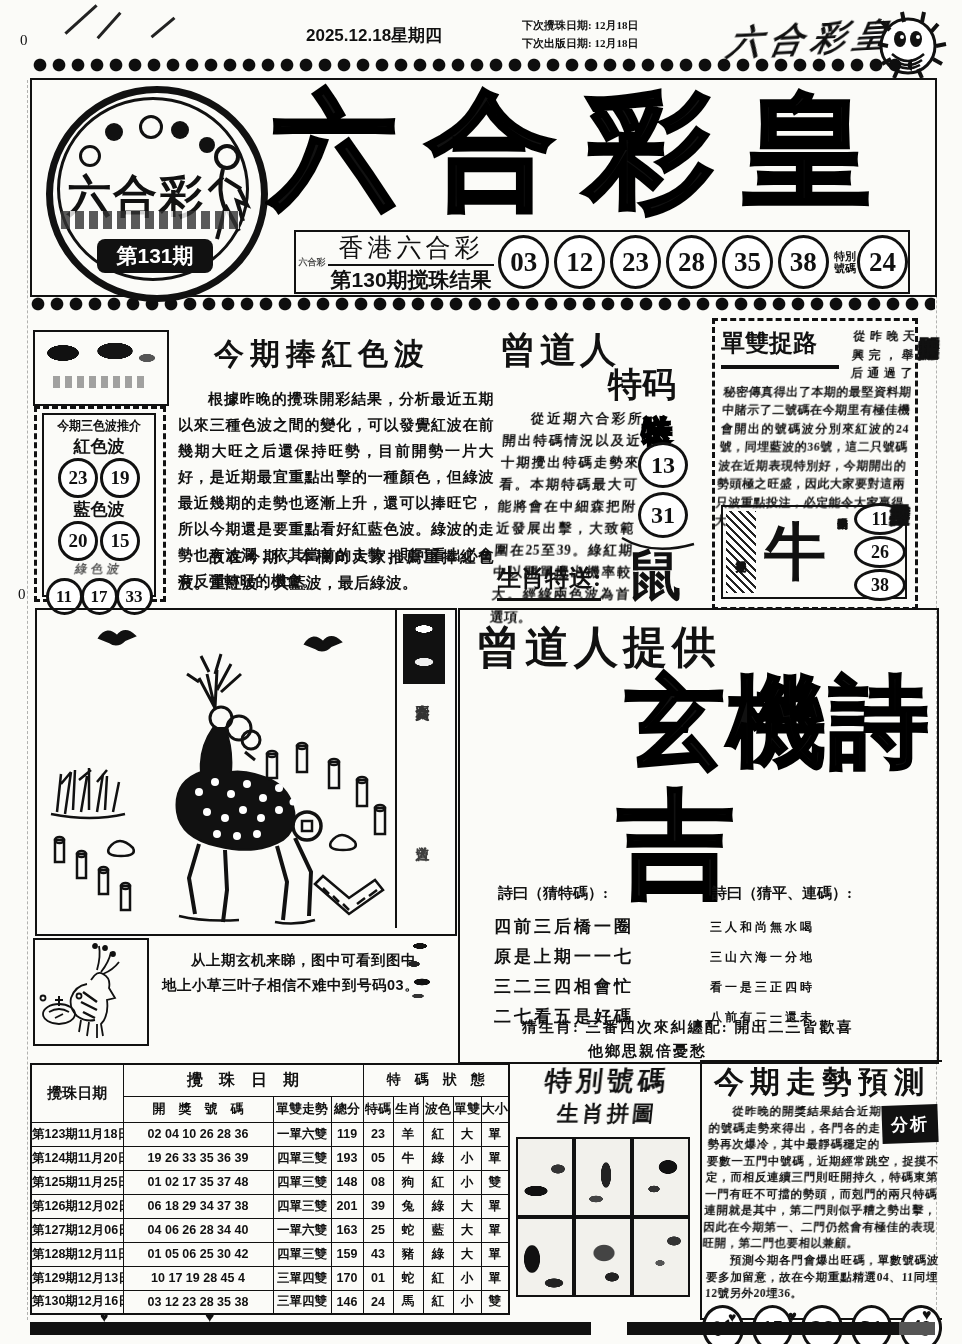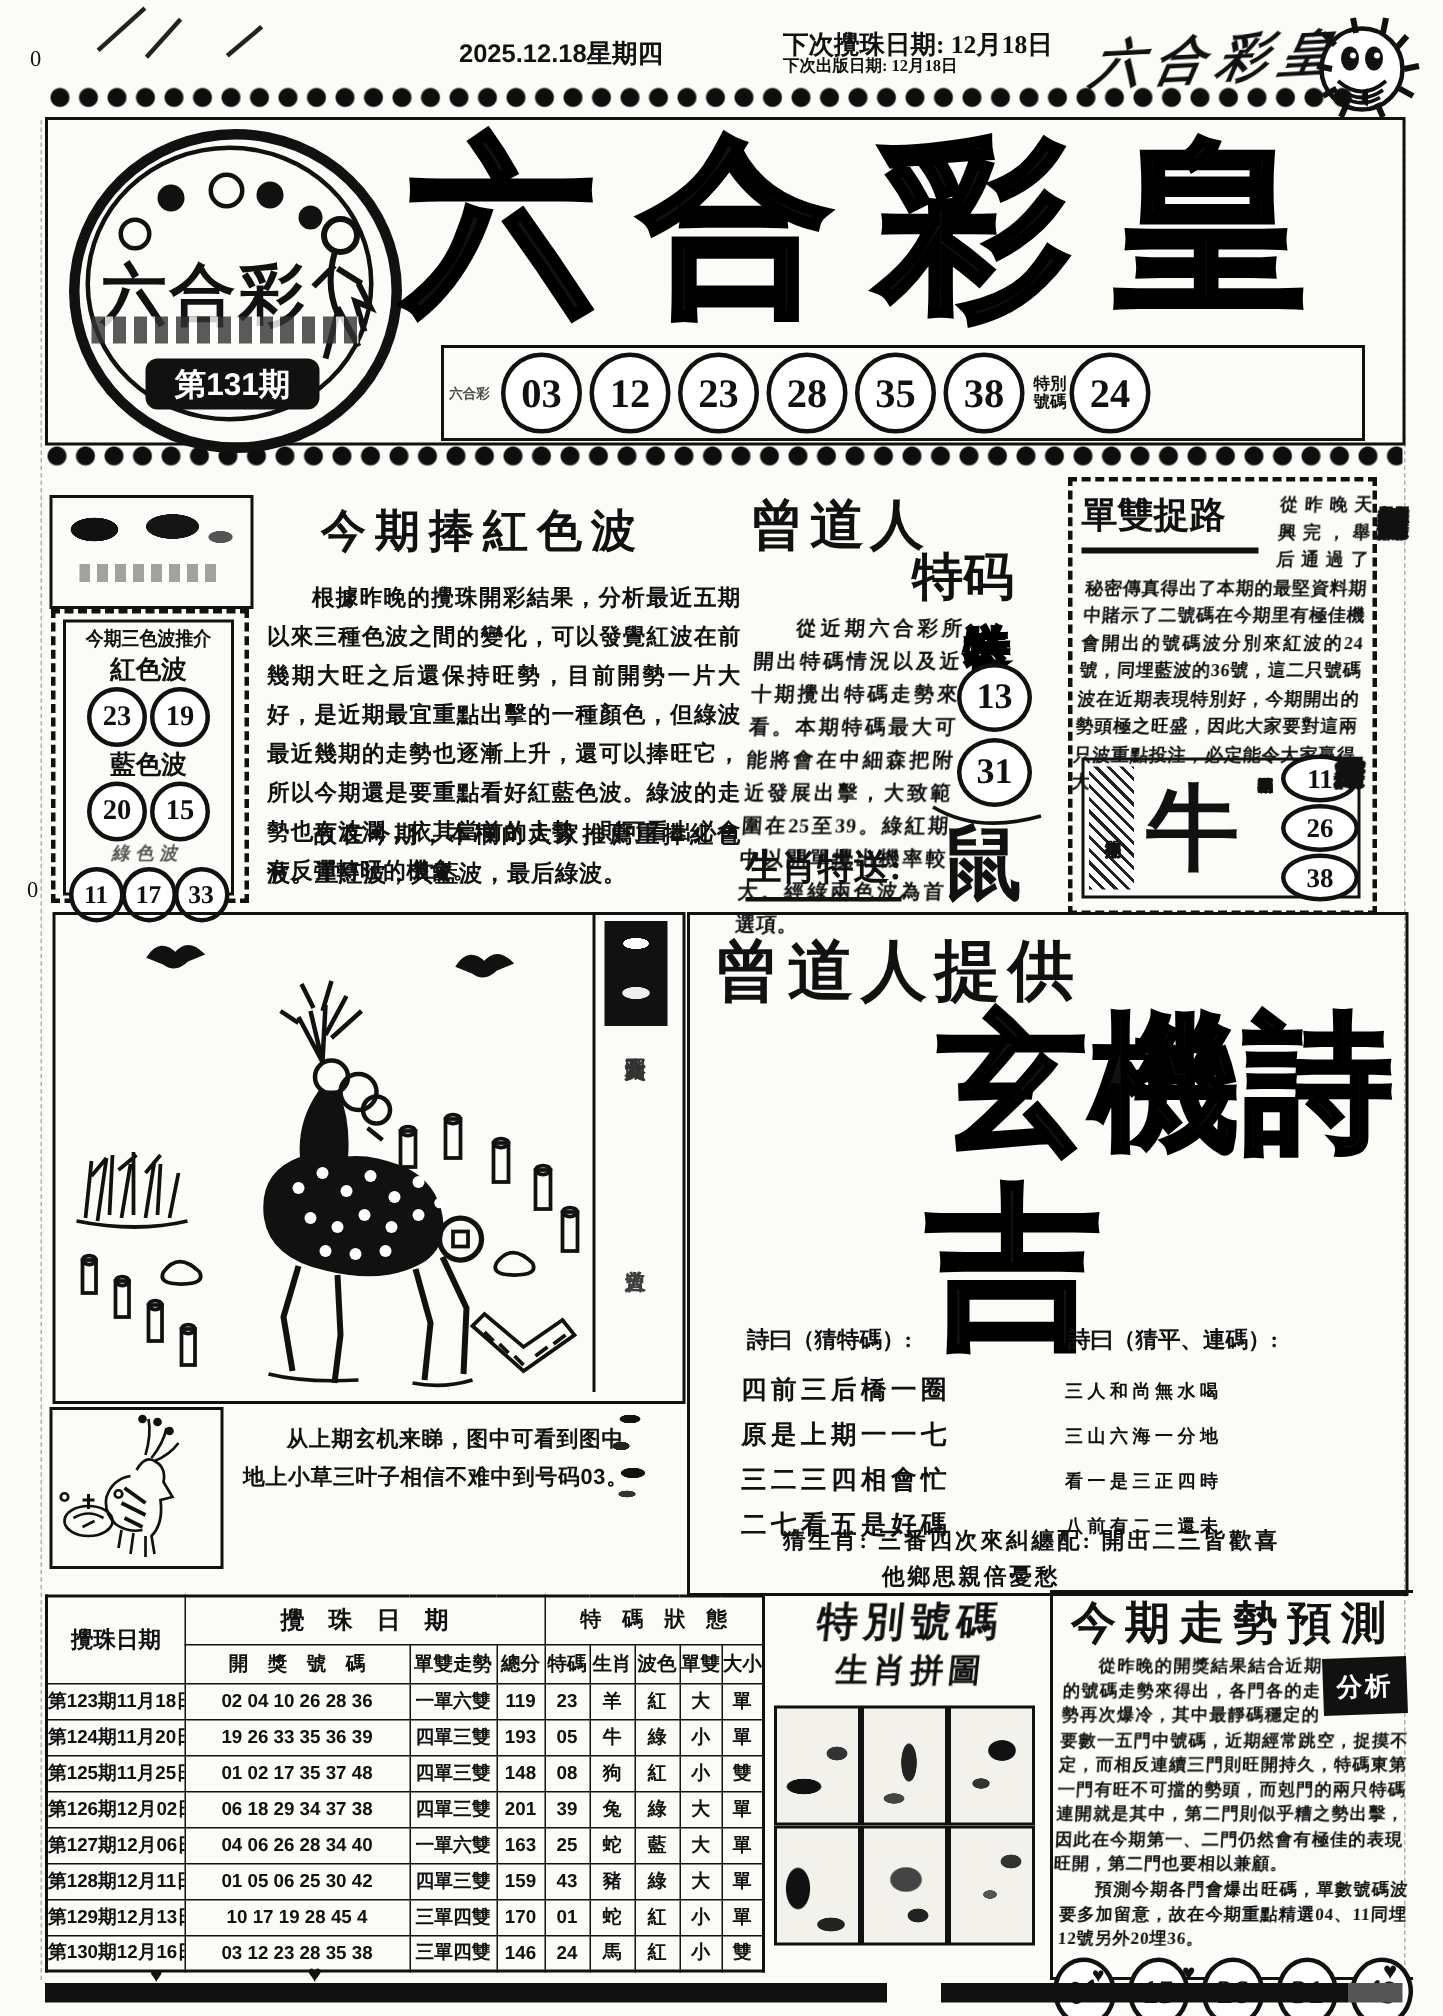--- a/index.html
+++ b/index.html
@@ -27,21 +27,21 @@
 
   <div class="abs" style="left:20px;top:32px;font-size:15px;">0</div>
   <div class="abs" style="left:18px;top:586px;font-size:15px;">0</div>
   <div class="abs" style="left:60px;top:18px;width:42px;height:3px;background:#222;transform:rotate(-42deg);"></div>
   <div class="abs" style="left:92px;top:24px;width:34px;height:3px;background:#222;transform:rotate(-48deg);"></div>
   <div class="abs" style="left:148px;top:26px;width:30px;height:3px;background:#222;transform:rotate(-40deg);"></div>
   <div class="abs" style="left:27px;top:80px;height:1240px;border-left:1px dashed #777;opacity:.55;"></div>
   <div class="abs" style="left:936px;top:80px;height:1240px;border-left:1px dashed #777;opacity:.55;"></div>
 
   <div class="abs" style="left:306px;top:24px;font-size:17px;font-weight:bold;font-family:'Liberation Sans',sans-serif;">2025.12.18星期四</div>
-  <div class="abs" style="left:522px;top:18px;font-size:17px;font-weight:bold;">下次攪珠日期: 12月18日</div>
+  <div class="abs" style="left:522px;top:18px;font-size:11px;font-weight:bold;">下次攪珠日期: 12月18日</div>
   <div class="abs" style="left:522px;top:36px;font-size:11px;font-weight:bold;">下次出版日期: 12月18日</div>
   <div class="abs smudge" style="left:728px;top:16px;font-size:34px;font-weight:bold;font-style:italic;letter-spacing:8px;transform:rotate(-3deg) skewX(-14deg);">六合彩皇</div>
 
   <div class="abs" style="left:852px;top:4px;width:104px;height:80px;">
     <svg width="104" height="80" viewBox="0 0 104 80">
       <g stroke="#111" fill="none" stroke-width="3">
         <circle cx="56" cy="42" r="27" fill="#fff"></circle>
         <path d="M30 18 l8 8 M50 8 l2 10 M72 8 l-2 10 M86 20 l-7 8 M94 40 l-10 2 M90 60 l-9 -5 M26 40 l10 2 M30 60 l9 -5 M70 74 l-4 -9 M42 74 l4 -9" stroke-width="4"></path>
       </g>
       <ellipse cx="48" cy="35" rx="6" ry="8" fill="#111"></ellipse>
@@ -72,20 +72,24 @@
         <path d="M46 46 l8 16 -10 -4 6 20" stroke="#111" stroke-width="4" fill="none"></path>
       </svg>
       <div class="abs smudge" style="left:8px;top:118px;width:178px;height:18px;background:repeating-linear-gradient(90deg,#333 0 9px,#fff 9px 14px);opacity:.8;"></div>
       <div class="abs" style="left:44px;top:146px;width:116px;height:34px;background:#111;border-radius:8px;display:flex;align-items:center;justify-content:center;color:#fff;font-size:21px;font-weight:bold;font-family:'Liberation Sans',sans-serif;">第131期</div>
     </div>
 
     <div class="abs" style="left:238px;top:-12px;width:665px;height:160px;font-size:126px;font-weight:900;letter-spacing:32px;transform:scaleY(.98);-webkit-text-stroke:4px #000;white-space:nowrap;">六合彩皇</div>
 
     <div class="abs" style="left:262px;top:150px;width:612px;height:60px;border:2.5px solid #111;display:flex;align-items:center;">
       <div class="smudge" style="width:34px;font-size:9px;font-weight:bold;text-align:center;opacity:.75;">六合彩</div>
+      <div style="width:178px;text-align:center;">
+        <div style="font-size:25px;letter-spacing:4px;border-bottom:2px solid #111;">香港六合彩</div>
+        <div style="font-size:21px;font-weight:bold;font-family:'Liberation Sans',sans-serif;">第130期搅珠结果</div>
+      </div>
       <div class="ball" style="width:48px;height:48px;font-size:27px;margin-left:4px;">03</div>
       <div class="ball" style="width:48px;height:48px;font-size:27px;margin-left:5px;">12</div>
       <div class="ball" style="width:48px;height:48px;font-size:27px;margin-left:5px;">23</div>
       <div class="ball" style="width:48px;height:48px;font-size:27px;margin-left:5px;">28</div>
       <div class="ball" style="width:48px;height:48px;font-size:27px;margin-left:5px;">35</div>
       <div class="ball" style="width:48px;height:48px;font-size:27px;margin-left:5px;">38</div>
       <div style="width:26px;font-size:11px;font-weight:bold;line-height:12px;text-align:center;margin-left:4px;">特別號碼</div>
       <div class="ball" style="width:48px;height:48px;font-size:27px;">24</div>
     </div>
   </div>

